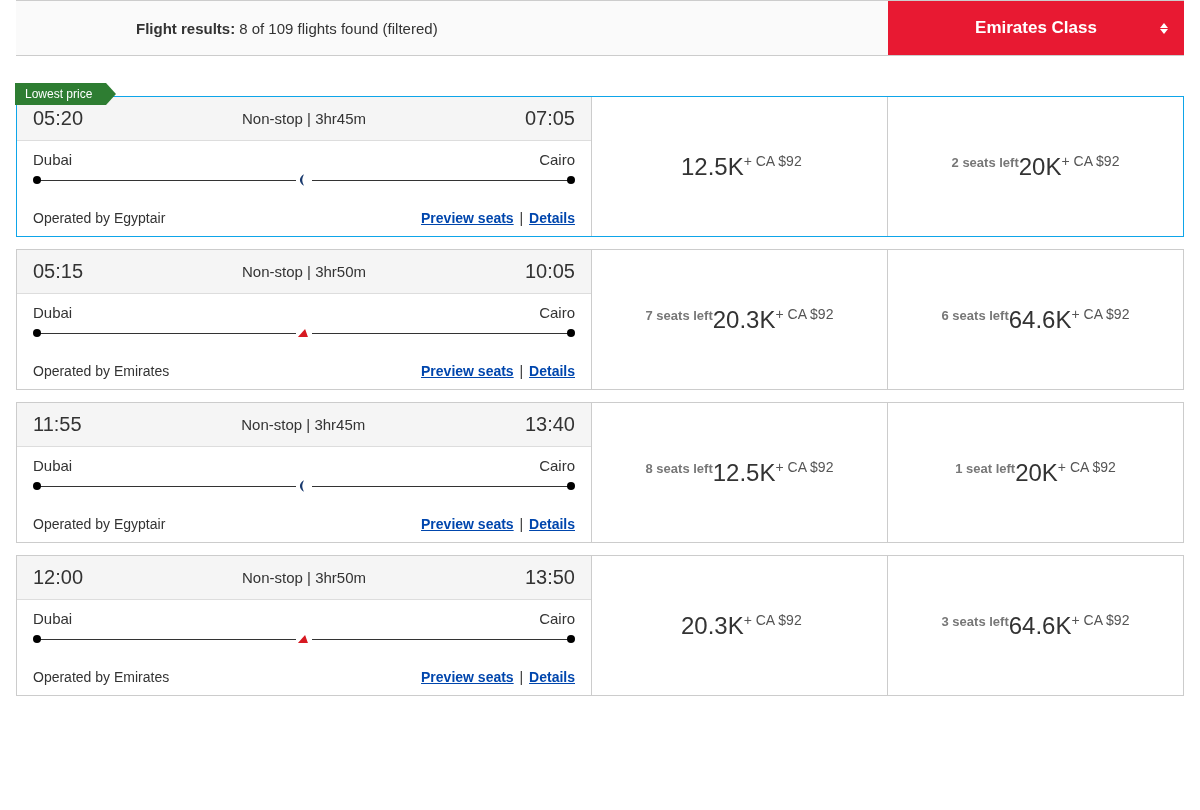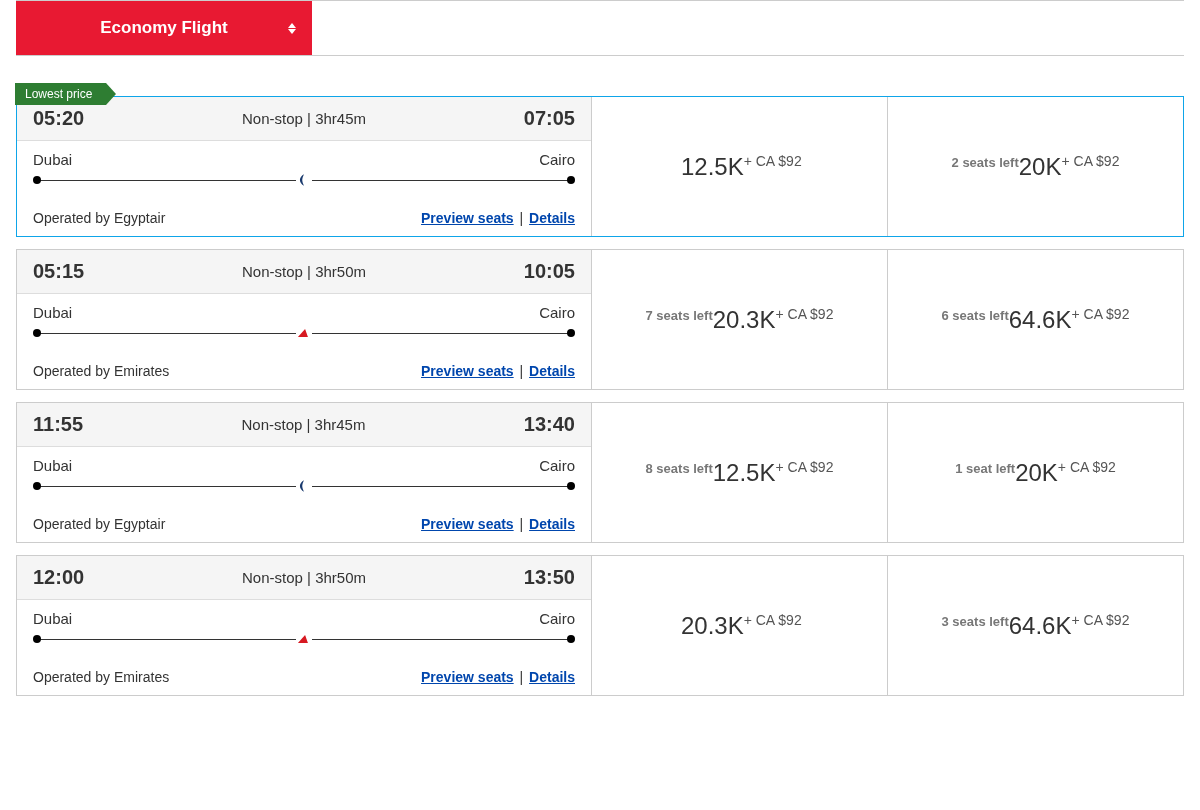--- a/index.html
+++ b/index.html
@@ -16,21 +16,21 @@
 .sort-icon .up { border-bottom: 5px solid #fff; }
 .sort-icon .down { border-top: 5px solid #fff; }
 
 .flight-card { display: flex; border: 1px solid #ccc; margin-bottom: 12px; position: relative; }
 .flight-card.lowest { border: 1px solid #0ea5e9; }
 .lowest-badge { position: absolute; top: -14px; left: -2px; background: #2e7d32; color: #fff; font-size: 12px; padding: 4px 14px 4px 10px; z-index: 2; }
 .lowest-badge::after { content: ""; position: absolute; right: -10px; top: 0; width: 0; height: 0; border-top: 11px solid transparent; border-bottom: 11px solid transparent; border-left: 10px solid #2e7d32; }
 
 .info-col { flex: 1; display: flex; flex-direction: column; }
 .time-row { display: flex; align-items: center; justify-content: space-between; background: #f5f5f5; padding: 10px 16px; border-bottom: 1px solid #ddd; }
-.dep-time, .arr-time { font-size: 20px; font-weight: 700; }
+.dep-time, .arr-time { font-size: 20px; font-weight: 400; }
 .stops-duration { font-size: 15px; color: #333; }
 
 .route-row { padding: 10px 16px 6px 16px; }
 .cities { display: flex; justify-content: space-between; font-size: 15px; margin-bottom: 2px; }
 .route-line { position: relative; height: 20px; }
 .line { position: absolute; left: 4px; right: 4px; top: 50%; height: 1px; background: #333; }
 .dot { position: absolute; top: 50%; width: 8px; height: 8px; background: #000; border-radius: 50%; transform: translateY(-50%); }
 .dot.left { left: 0; }
 .dot.right { right: 0; }
 .airline-icon { position: absolute; left: 50%; top: 50%; transform: translate(-50%, -50%); width: 16px; height: 16px; background: #fff; display: flex; align-items: center; justify-content: center; }
@@ -46,22 +46,26 @@
 .seats-left { color: #777; font-size: 13px; font-weight: 600; margin-bottom: 18px; margin-top: 10px; }
 .seats-left.hidden { visibility: hidden; }
 .price-points { font-size: 24px; font-weight: 400; }
 .price-extra { font-size: 14px; color: #555; margin-top: 2px; margin-bottom: 14px; }
 </style>
 </head>
 <body>
 
 <div class="container">
   <div class="header-row">
+    <div class="results-cell">
+      <span class="results-label">Flight results:</span>
+      <span>8 of 109 flights found (filtered)</span>
+    </div>
     <div class="class-cell economy">
-      <span>Economy Flight</span>
+      <span>Emirates Class</span>
       <span class="sort-icon">
           <span class="up"></span>
           <span class="down"></span>
         </span>
     </div>
   </div>
 
   <div id="flights">
   <div class="flight-card lowest">
     <div class="lowest-badge">Lowest price</div>

